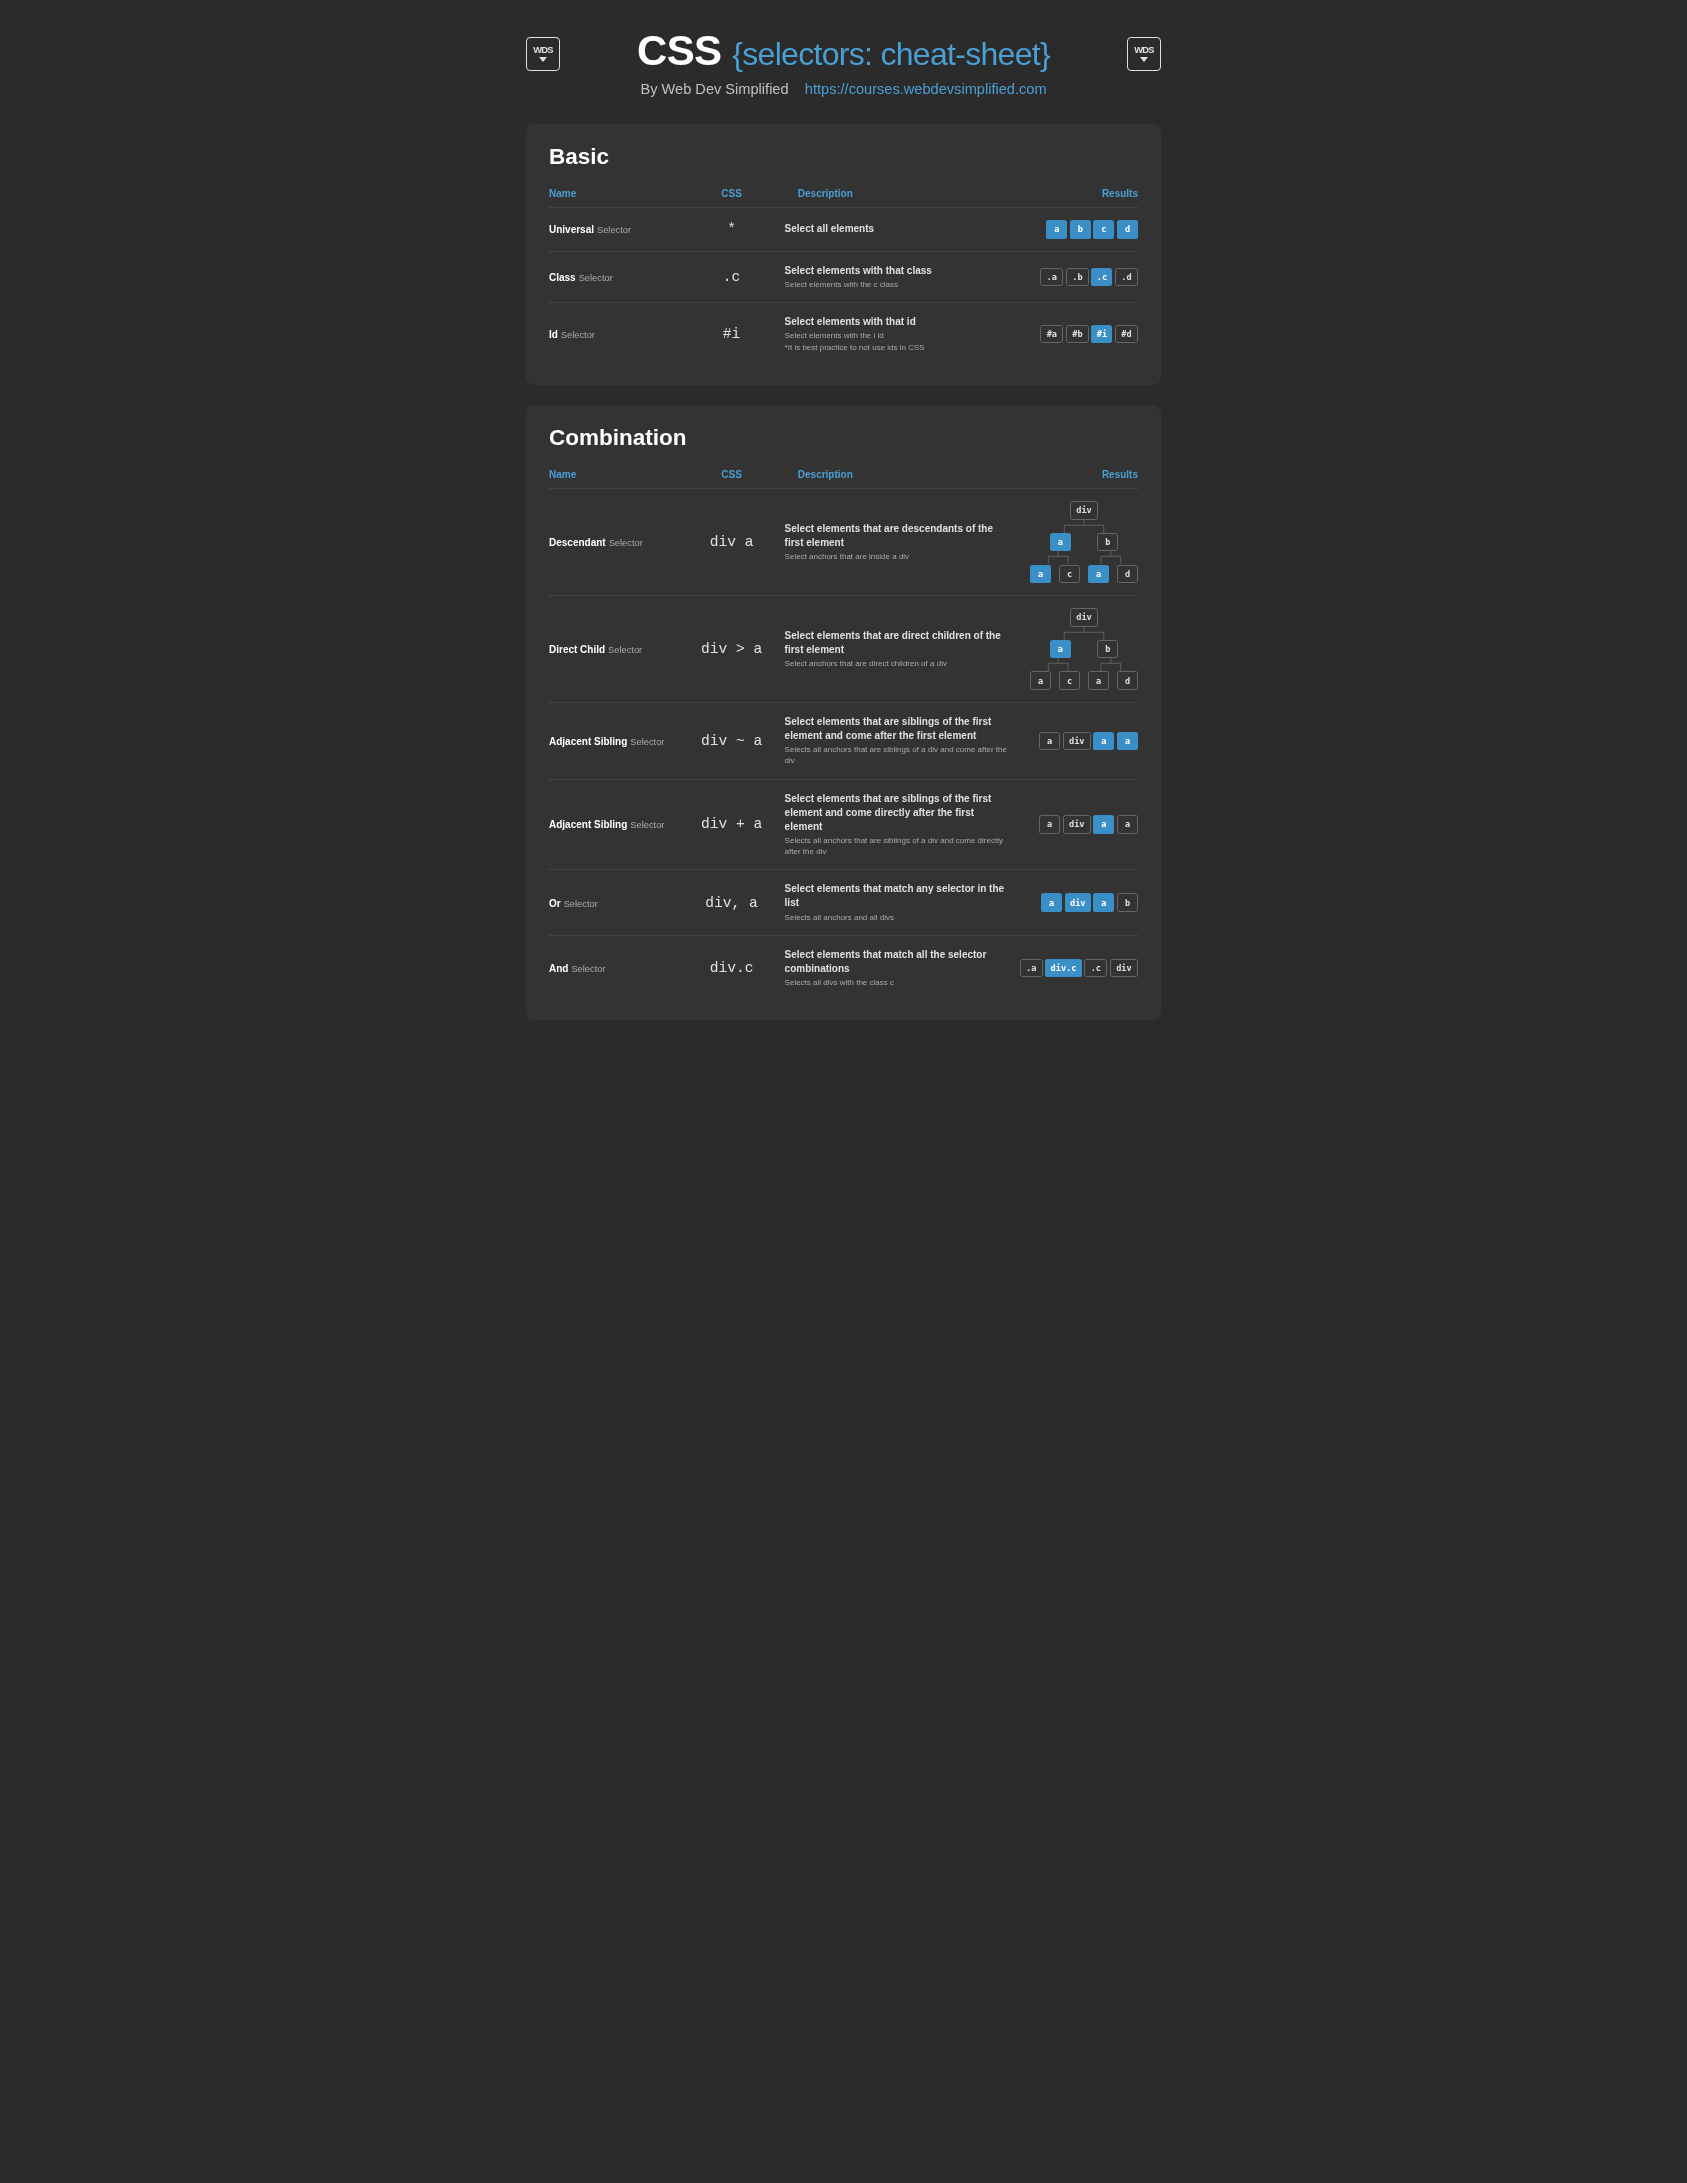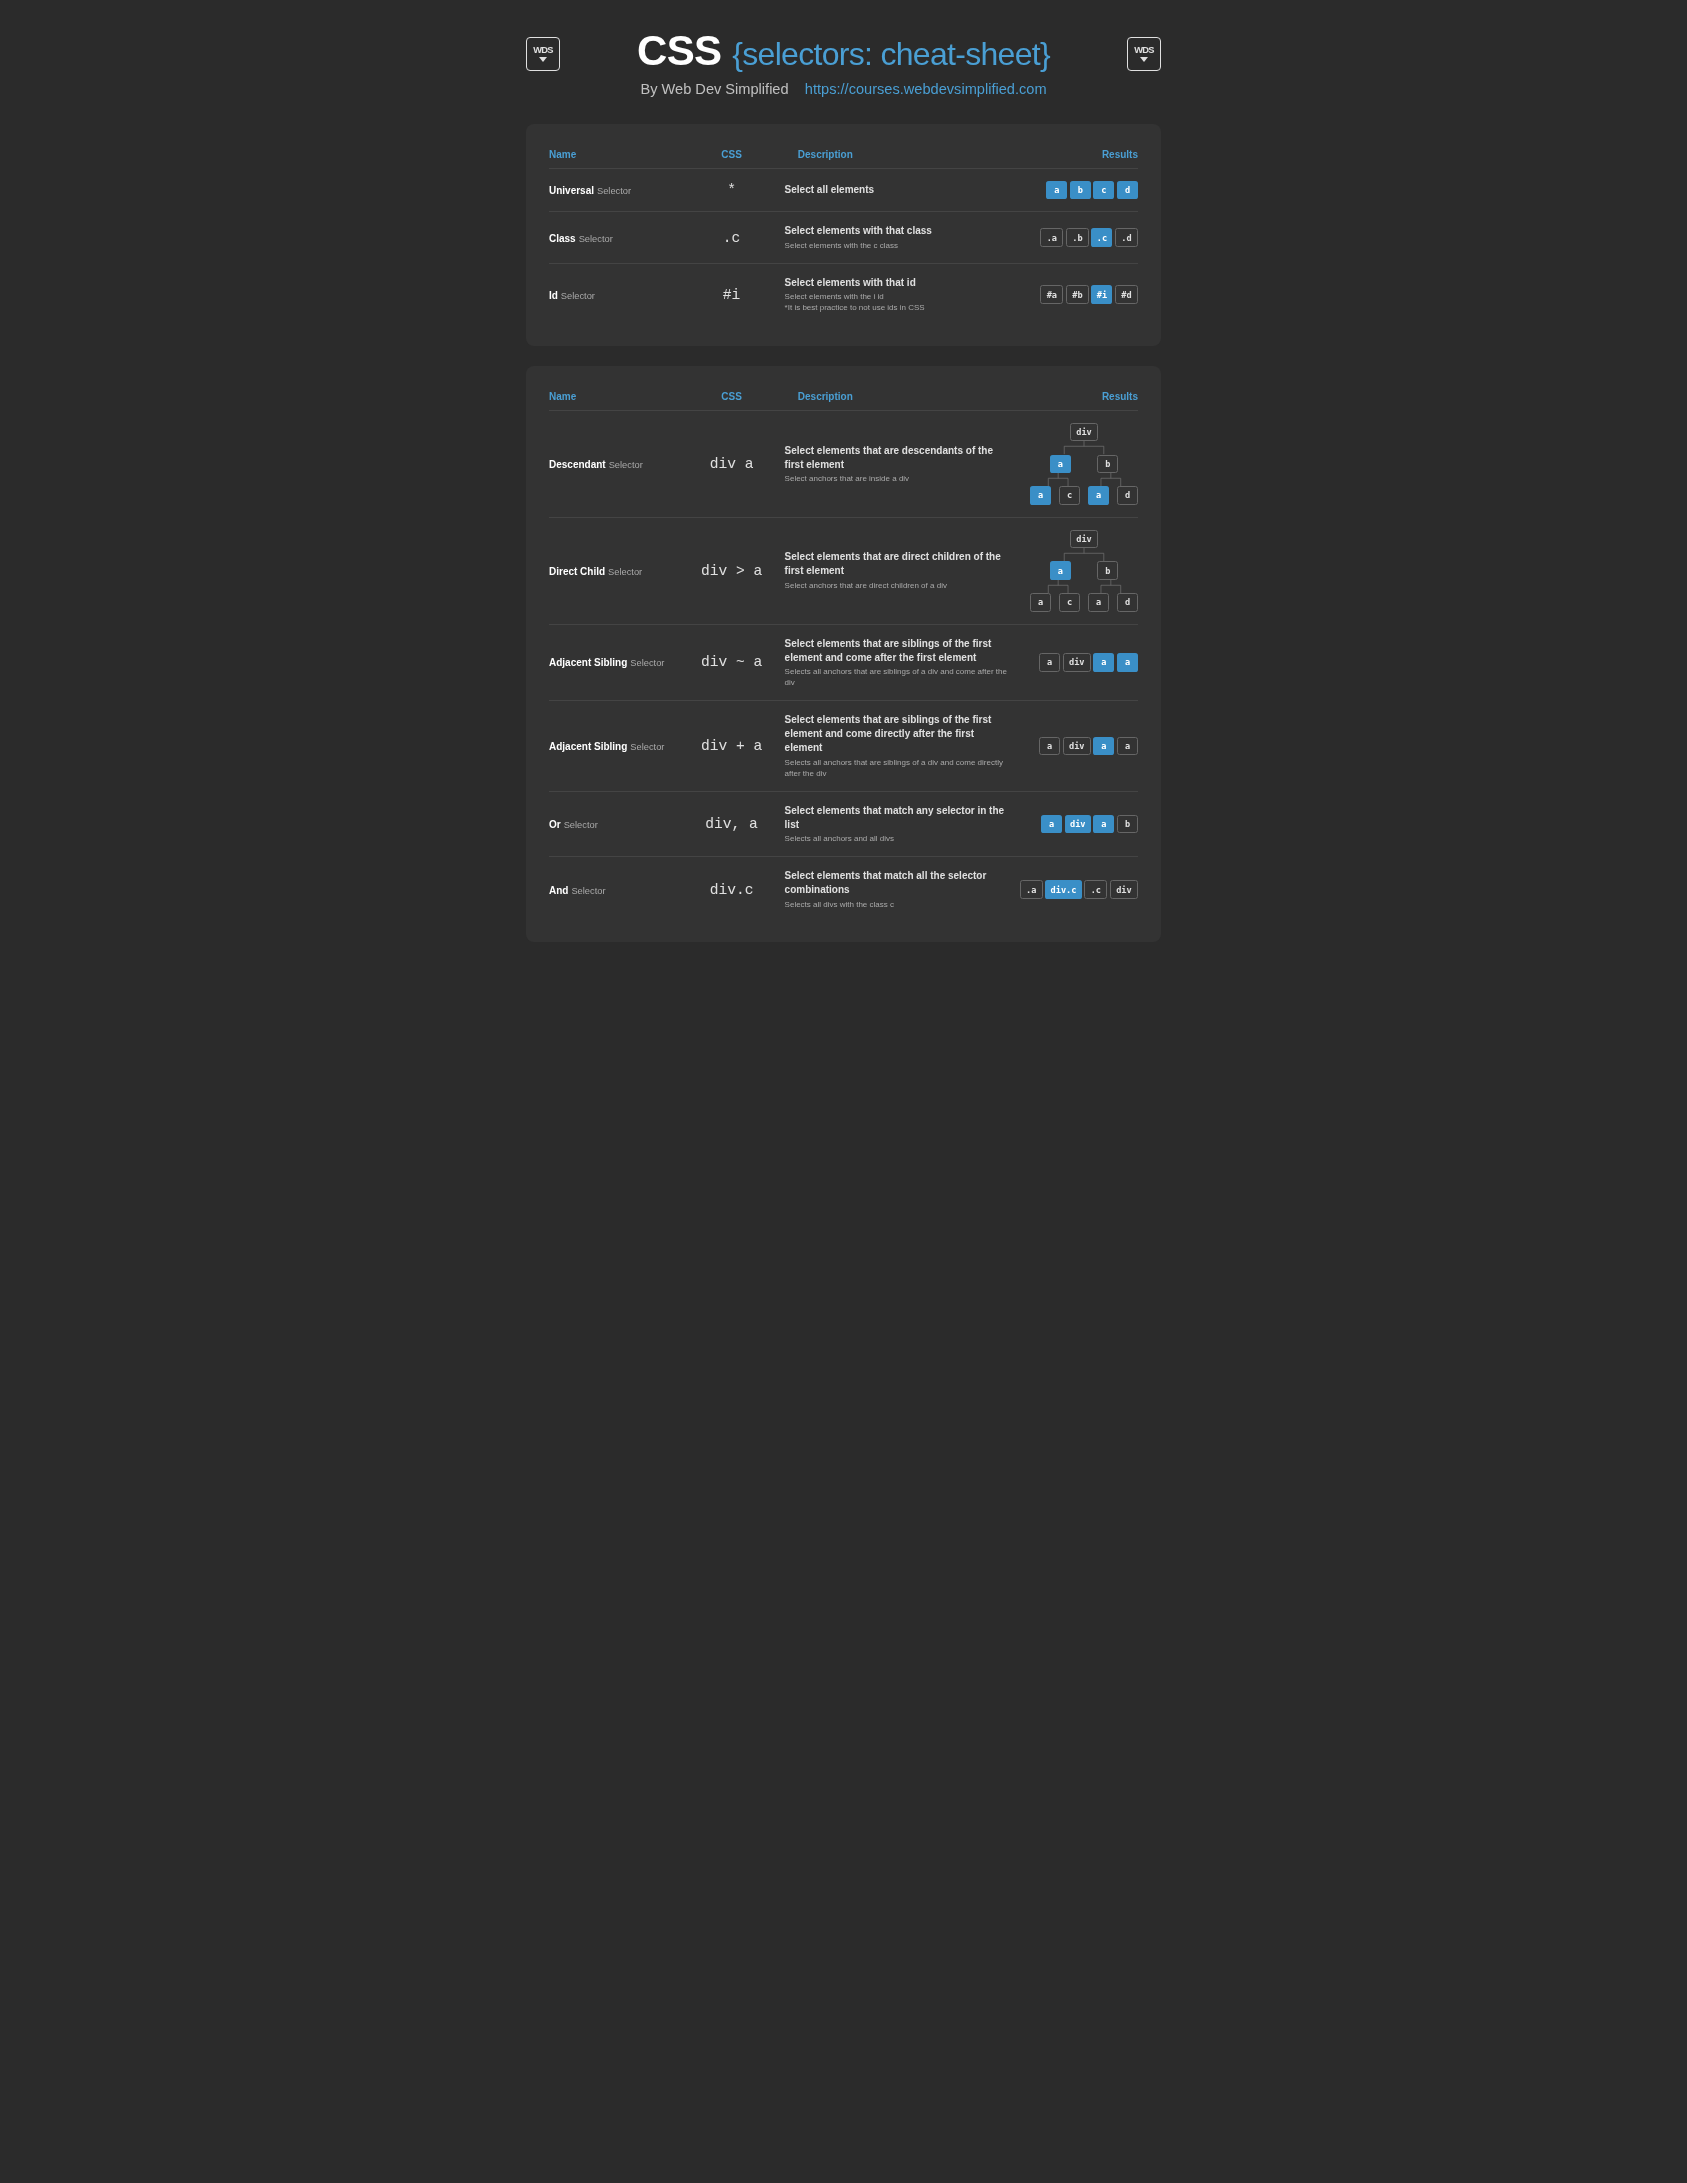--- a/index.html
+++ b/index.html
@@ -206,20 +206,21 @@
       <span class="selector-part"> <span>{selectors: cheat-sheet}</span></span>
     </h1>
     <div class="subtitle">
       <span>By Web Dev Simplified</span>
       &nbsp;&nbsp;
       <span class="url">https://courses.webdevsimplified.com</span>
     </div>
   </div>
 
   <div class="section">
+    <div class="section-title">Basic</div>
     <table class="selector-table">
       <thead>
         <tr>
           <th class="name-col">Name</th>
           <th class="css-col">CSS</th>
           <th class="desc-col">Description</th>
           <th class="results-col">Results</th>
         </tr>
       </thead>
       <tbody id="basic-tbody">
@@ -274,20 +275,21 @@
                 <span class="badge badge-blue">#i</span>
                 <span class="badge badge-outline">#d</span>
               </div>
             </td>
           </tr>
         </tbody>
     </table>
   </div>
 
   <div class="section">
+    <div class="section-title">Combination</div>
     <table class="selector-table">
       <thead>
         <tr>
           <th class="name-col">Name</th>
           <th class="css-col">CSS</th>
           <th class="desc-col">Description</th>
           <th class="results-col">Results</th>
         </tr>
       </thead>
       <tbody id="combo-tbody">

